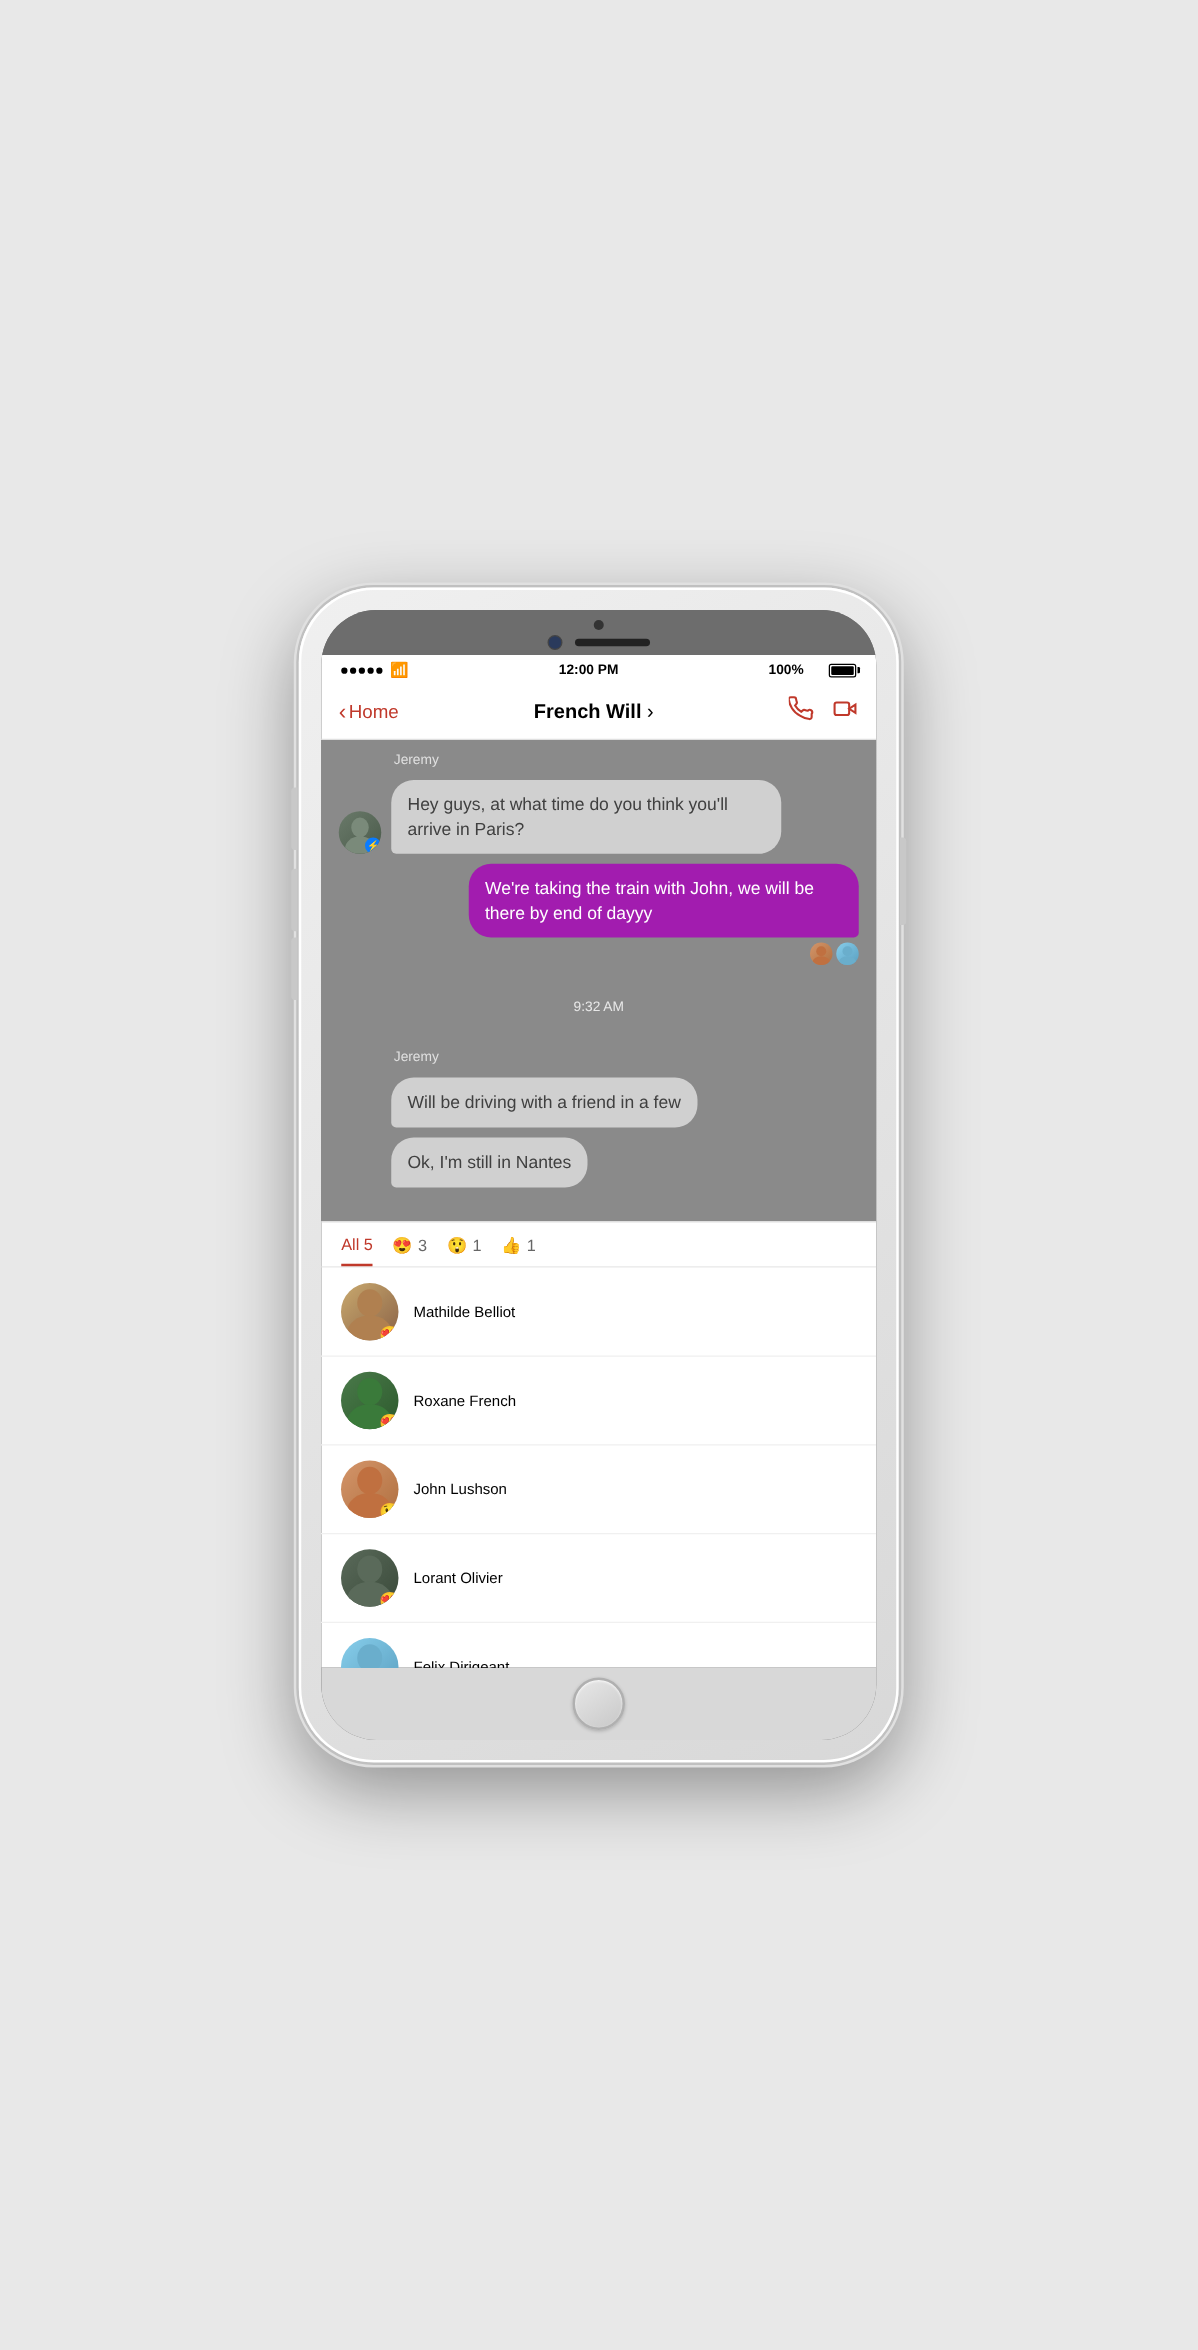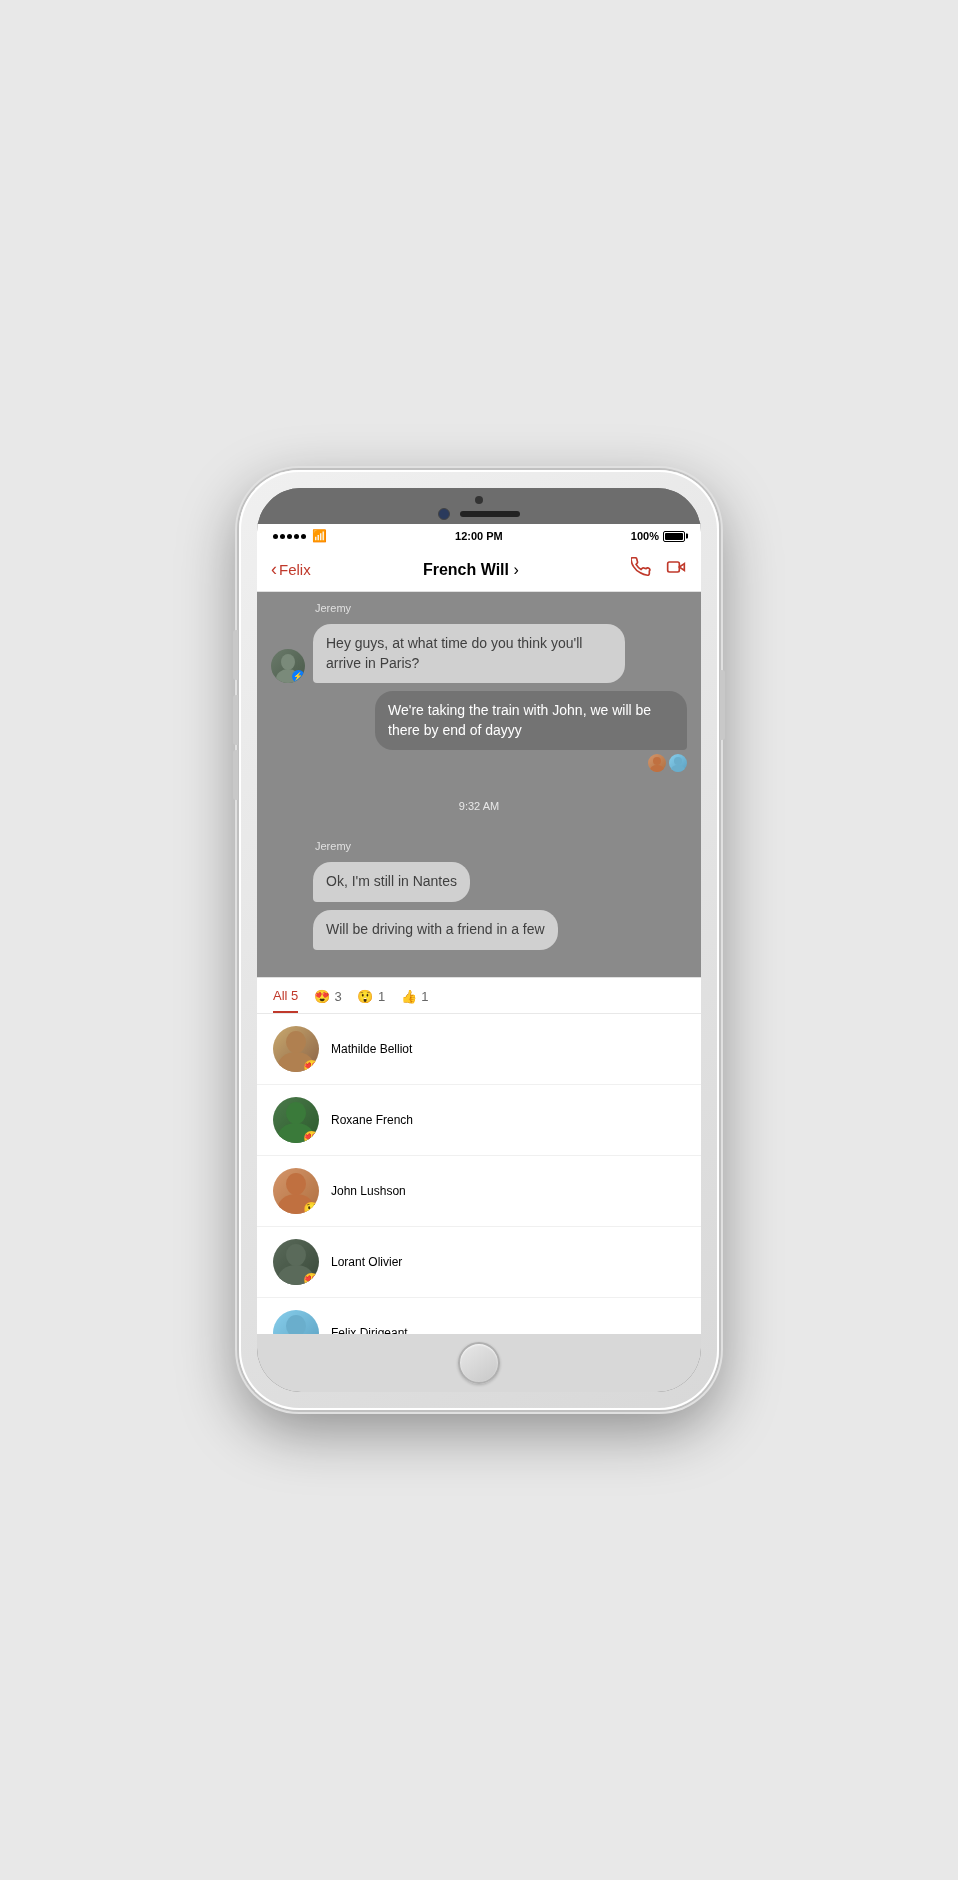--- a/index.html
+++ b/index.html
@@ -132,21 +132,21 @@
     }
 
     .status-center {
       font-size: 11px;
       font-weight: 700;
     }
 
     .status-right {
       display: flex;
       align-items: center;
-      gap: 4px;
+      gap: 20px;
       font-size: 11px;
     }
 
     .battery-bar {
       width: 22px;
       height: 11px;
       border: 1.5px solid #000;
       border-radius: 2px;
       position: relative;
       display: flex;
@@ -280,21 +280,21 @@
       line-height: 1.4;
     }
 
     .bubble.received {
       background: #d0d0d0;
       color: #404040;
       border-bottom-left-radius: 4px;
     }
 
     .bubble.sent {
-      background: #737373;
+      background: #a21caf;
       color: #fff;
       border-bottom-right-radius: 4px;
     }
 
     .timestamp {
       text-align: center;
       font-size: 11px;
       color: #e8e8e8;
       margin: 20px 0;
     }
@@ -459,21 +459,21 @@
         <span>100%</span>
         <div class="battery-bar">
           <div class="battery-fill"></div>
         </div>
       </div>
     </div>
 
     <div class="nav-bar">
       <div class="nav-back">
         <span class="chevron-left">‹</span>
-        <span>Felix</span>
+        <span>Home</span>
       </div>
       <div class="nav-title">
         <span>French Will</span>
         <span style="font-weight:300;">›</span>
       </div>
       <div class="nav-icons">
         <span class="nav-icon-phone">
           <svg width="20" height="20" viewBox="0 0 24 24" fill="none" stroke="#c0392b" stroke-width="2">
             <path d="M22 16.92v3a2 2 0 01-2.18 2 19.79 19.79 0 01-8.63-3.07A19.5 19.5 0 013.07 11.5a19.79 19.79 0 01-3.07-8.67A2 2 0 012 .84h3a2 2 0 012 1.72c.127.96.361 1.903.7 2.81a2 2 0 01-.45 2.11L6.09 8.91a16 16 0 006 6l1.27-1.27a2 2 0 012.11-.45c.907.339 1.85.573 2.81.7A2 2 0 0122 16.92z"></path>
           </svg>
@@ -525,28 +525,28 @@
           </svg>
         </div>
       </div>
 
       <div class="timestamp">9:32 AM</div>
 
       <div class="sender-label">Jeremy</div>
       <div class="message-row received">
         <div style="width:34px;flex-shrink:0;"></div>
         <div class="bubble received">
-          Ok, I'm still in Nantes
+          Will be driving with a friend in a few
         </div>
       </div>
 
       <div class="message-row received">
         <div style="width:34px;flex-shrink:0;"></div>
         <div class="bubble received">
-          Will be driving with a friend in a few
+          Ok, I'm still in Nantes
         </div>
       </div>
 
     </div>
 
     <div class="reactions-panel">
 
       <div class="reactions-tabs">
         <div class="reaction-tab active">
           <span class="reaction-tab-label">All 5</span>

